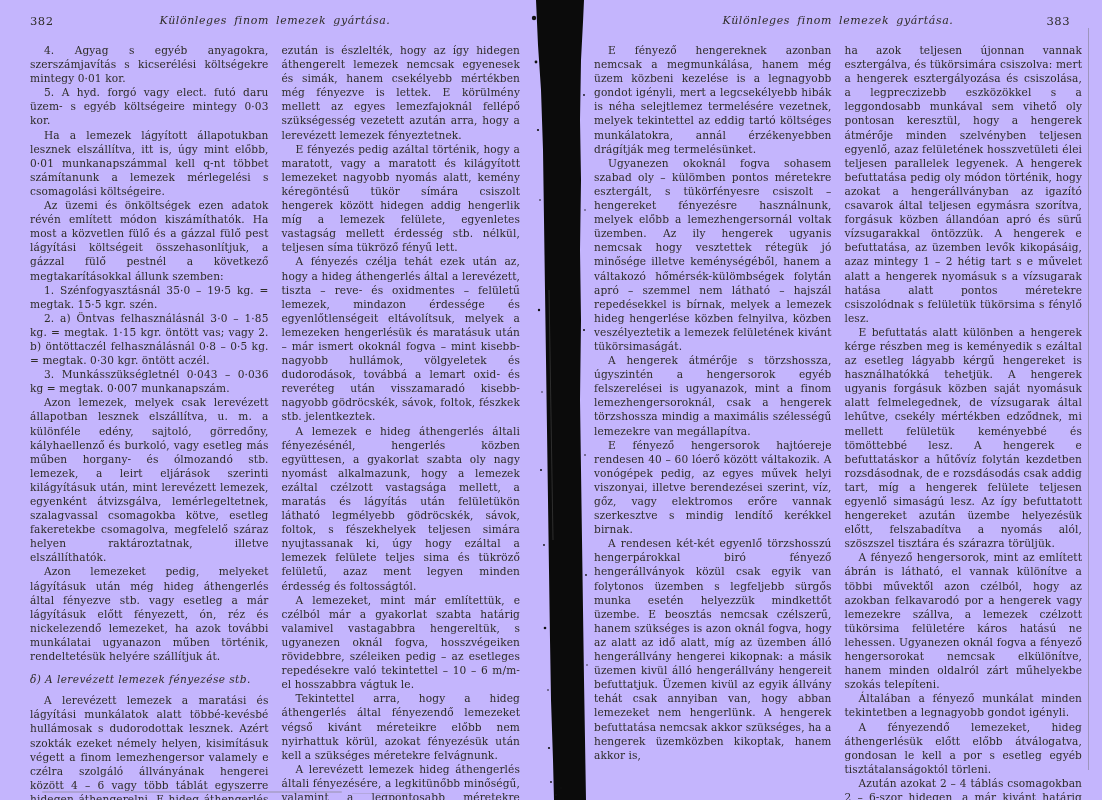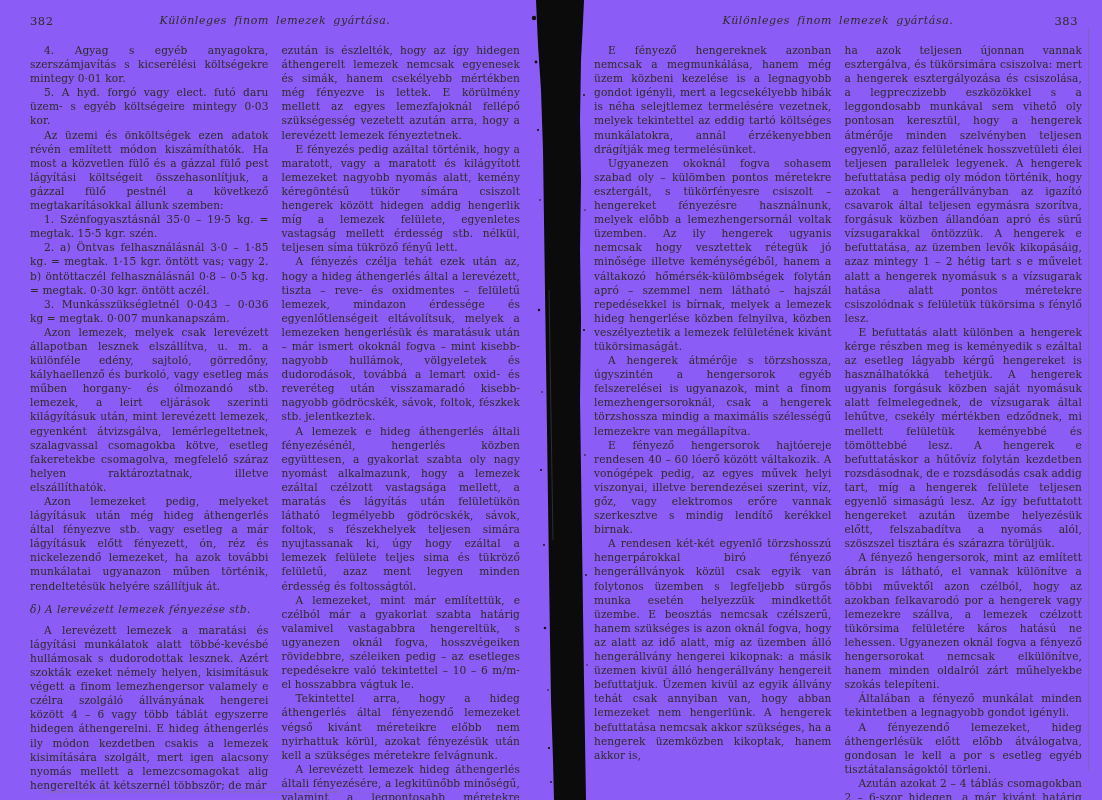--- a/index.html
+++ b/index.html
@@ -8,21 +8,21 @@
     width: 1102px;
     height: 800px;
     overflow: hidden;
     background: #fcfbf8;
     font-family: "DejaVu Serif", "Liberation Serif", serif;
   }
   .scan {
     position: relative;
     width: 1102px;
     height: 800px;
-    background: #8b5cf6;
+    background: #c4b5fd;
   }
   .page {
     position: absolute;
     top: 0;
     height: 800px;
     box-sizing: border-box;
     color: #2e2c28;
   }
   .page-left  { left: 0;   width: 534px; padding: 14px 14px 0 30px; }
   .page-right { left: 560px; width: 542px; padding: 14px 20px 0 34px; }
@@ -30,21 +30,21 @@
     position: relative;
     height: 20px;
   }
   .page-num {
     position: absolute;
     top: 0;
     font-size: 11.5px;
     letter-spacing: 0.5px;
   }
   .page-num.pos-left  { left: 0; }
-  .page-num.pos-right { right: 4px; }
+  .page-num.pos-right { right: 12px; }
   .running-title {
     display: block;
     text-align: center;
     font-style: italic;
     font-size: 11px;
     letter-spacing: 0.6px;
     word-spacing: 3px;
   }
   .page-body {
     display: flex;
@@ -111,20 +111,21 @@
 
   <div class="page page-left">
     <div class="page-header">
       <span class="page-num pos-left">382</span>
       <span class="running-title">Különleges finom lemezek gyártása.</span>
     </div>
     <div class="page-body">
       <div class="col">
           <p class="blk-p">4. Agyag s egyéb anyagokra, szerszámjavítás s kicserélési költségekre mintegy 0·01 kor.</p>
           <p class="blk-p">5. A hyd. forgó vagy elect. futó daru üzem- s egyéb költségeire mintegy 0·03 kor.</p>
+          <p class="blk-p">Ha a lemezek lágyított állapotukban lesznek elszállítva, itt is, úgy mint előbb, 0·01 munkanapszámmal kell q-nt többet számítanunk a lemezek mérlegelési s csomagolási költségeire.</p>
           <p class="blk-p">Az üzemi és önköltségek ezen adatok révén említett módon kiszámíthatók. Ha most a közvetlen fülő és a gázzal fülő pest lágyítási költségeit összehasonlítjuk, a gázzal fülő pestnél a következő megtakarításokkal állunk szemben:</p>
           <p class="blk-p">1. Szénfogyasztásnál 35·0 – 19·5 kg. = megtak. 15·5 kgr. szén.</p>
           <p class="blk-p">2. a) Öntvas felhasználásnál 3·0 – 1·85 kg. = megtak. 1·15 kgr. öntött vas; vagy 2. b) öntöttaczél felhasználásnál 0·8 – 0·5 kg. = megtak. 0·30 kgr. öntött aczél.</p>
           <p class="blk-p">3. Munkásszükségletnél 0·043 – 0·036 kg = megtak. 0·007 munkanapszám.</p>
           <p class="blk-p">Azon lemezek, melyek csak lerevézett állapotban lesznek elszállítva, u. m. a különféle edény, sajtoló, görredőny, kályhaellenző és burkoló, vagy esetleg más műben horgany- és ólmozandó stb. lemezek, a leirt eljárások szerinti kilágyításuk után, mint lerevézett lemezek, egyenként átvizsgálva, lemérlegeltetnek, szalagvassal csomagokba kötve, esetleg fakeretekbe csomagolva, megfelelő száraz helyen raktároztatnak, illetve elszállíthatók.</p>
           <p class="blk-p">Azon lemezeket pedig, melyeket lágyításuk után még hideg áthengerlés által fényezve stb. vagy esetleg a már lágyításuk előtt fényezett, ón, réz és nickelezendő lemezeket, ha azok további munkálatai ugyanazon műben történik, rendeltetésük helyére szállítjuk át.</p>
           <p class="blk-h">δ) A lerevézett lemezek fényezése stb.</p>
           <p class="blk-p">A lerevézett lemezek a maratási és lágyítási munkálatok alatt többé-kevésbé hullámosak s dudorodottak lesznek. Azért szokták ezeket némely helyen, kisimításuk végett a finom lemezhengersor valamely e czélra szolgáló állványának hengerei között 4 – 6 vagy több táblát egyszerre hidegen áthengerelni. E hideg áthengerlés ily módon kezdetben csakis a lemezek kisimítására szolgált, mert igen alacsony nyomás mellett a lemezcsomagokat alig hengerelték át kétszernél többször; de már</p>
         </div>
       <div class="col">

